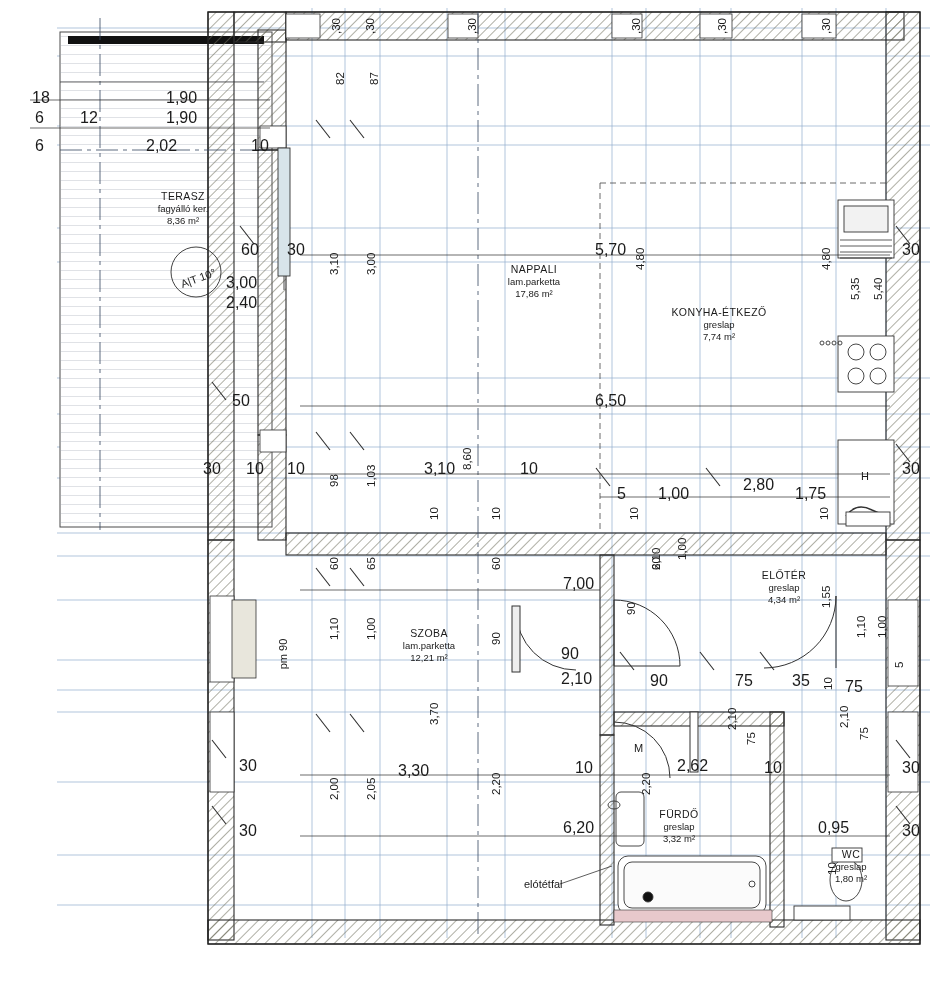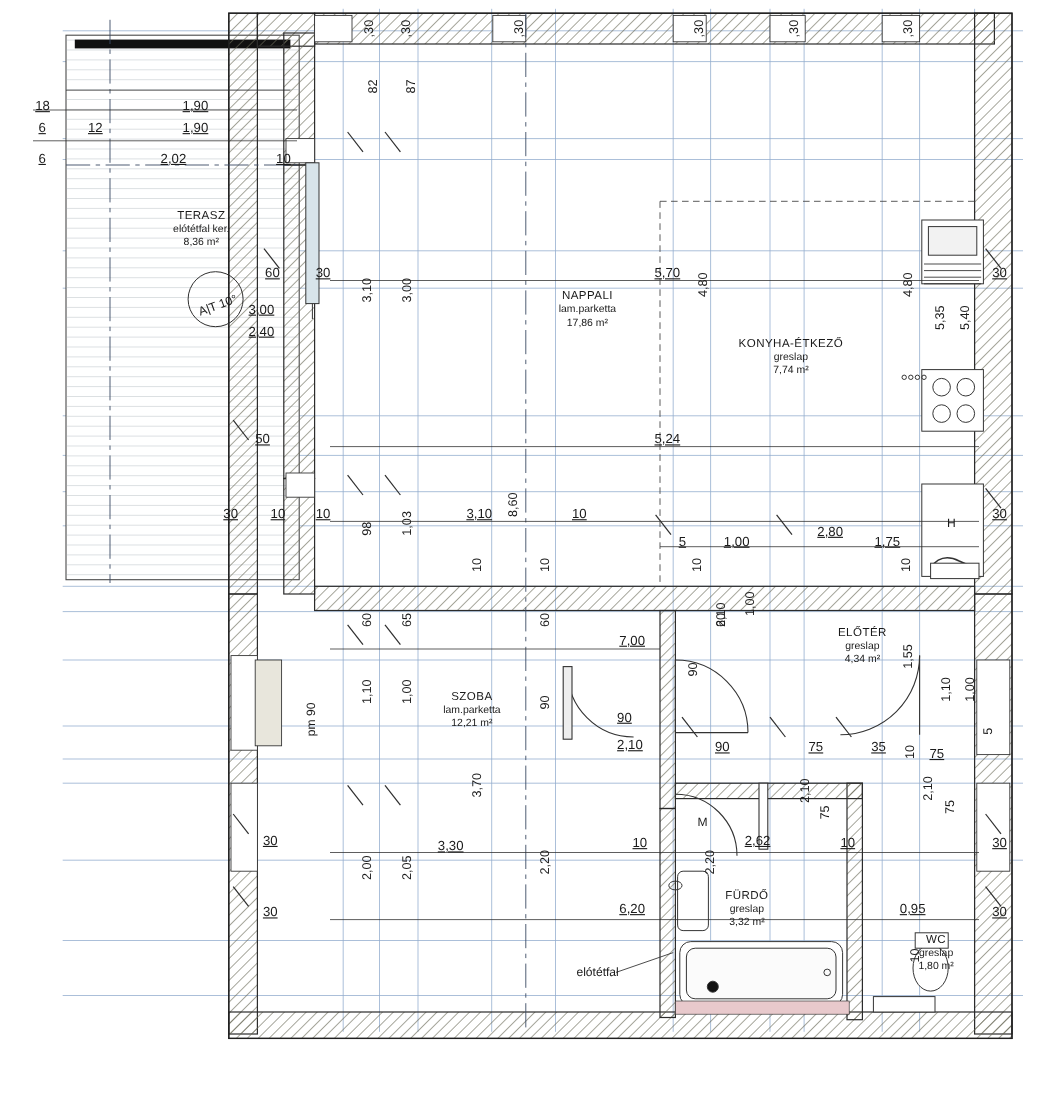--- a/index.html
+++ b/index.html
@@ -1,19 +1,19 @@
 <!DOCTYPE html>
 <html><head>
 <meta charset="utf-8">
 <style>
   html,body{margin:0;padding:0;background:#ffffff;}
   body{width:952px;height:1000px;position:relative;overflow:hidden;
        font-family:"Liberation Sans", sans-serif;color:#1a1a1a;}
   #plan{position:absolute;left:0;top:0;width:952px;height:1000px;}
-  .dim{position:absolute;white-space:nowrap;color:#1b1b1b;font-size:12px;text-decoration:underline;}
+  .dim{position:absolute;white-space:nowrap;color:#1b1b1b;font-size:16px;}
   .dimv{position:absolute;white-space:nowrap;color:#1b1b1b;font-size:11.5px;
         transform-origin:0 0;}
   .room{position:absolute;text-align:center;line-height:1.25;}
   .room .nm{font-size:10.5px;letter-spacing:.4px;}
   .room .mt{font-size:9.5px;}
   .room .ar{font-size:9.5px;}
   .note{position:absolute;font-size:11px;}
 </style>
 </head>
 <body>
@@ -210,21 +210,21 @@
 
   <circle cx="196" cy="272" r="25" fill="none" stroke="#2d2d2d" stroke-width="0.9"></circle>
   <line x1="600" y1="183" x2="886" y2="183" stroke="#444" stroke-width="0.8" stroke-dasharray="6 4"></line>
   <line x1="600" y1="183" x2="600" y2="533" stroke="#444" stroke-width="0.8" stroke-dasharray="6 4"></line>
   <line x1="560" y1="884" x2="612" y2="866" stroke="#333" stroke-width="0.8"></line>
 </svg>
 
 <div id="overlay">
     <div class="room" style="left: 123px; top: 190px; width: 120px;">
       <div class="nm">TERASZ</div>
-      <div class="mt">elótétfal ker.</div>
+      <div class="mt">fagyálló ker.</div>
       <div class="ar">8,36 m²</div>
     </div>
     <div class="room" style="left: 474px; top: 263px; width: 120px;">
       <div class="nm">NAPPALI</div>
       <div class="mt">lam.parketta</div>
       <div class="ar">17,86 m²</div>
     </div>
     <div class="room" style="left: 659px; top: 306px; width: 120px;">
       <div class="nm">KONYHA-ÉTKEZŐ</div>
       <div class="mt">greslap</div>
@@ -262,21 +262,21 @@
     <div class="dim" style="left: 166px; top: 109px;">1,90</div>
     <div class="dim" style="left: 35px; top: 137px;">6</div>
     <div class="dim" style="left: 146px; top: 137px;">2,02</div>
     <div class="dim" style="left: 251px; top: 137px;">10</div>
     <div class="dim" style="left: 241px; top: 241px;">60</div>
     <div class="dim" style="left: 287px; top: 241px;">30</div>
     <div class="dim" style="left: 226px; top: 274px;">3,00</div>
     <div class="dim" style="left: 226px; top: 294px;">2,40</div>
     <div class="dim" style="left: 595px; top: 241px;">5,70</div>
     <div class="dim" style="left: 232px; top: 392px;">50</div>
-    <div class="dim" style="left: 595px; top: 392px;">5,24</div>
+    <div class="dim" style="left: 595px; top: 392px;">6,50</div>
     <div class="dim" style="left: 203px; top: 460px;">30</div>
     <div class="dim" style="left: 246px; top: 460px;">10</div>
     <div class="dim" style="left: 287px; top: 460px;">10</div>
     <div class="dim" style="left: 424px; top: 460px;">3,10</div>
     <div class="dim" style="left: 520px; top: 460px;">10</div>
     <div class="dim" style="left: 743px; top: 476px;">2,80</div>
     <div class="dim" style="left: 902px; top: 241px;">30</div>
     <div class="dim" style="left: 902px; top: 460px;">30</div>
     <div class="dim" style="left: 617px; top: 485px;">5</div>
     <div class="dim" style="left: 658px; top: 485px;">1,00</div>

